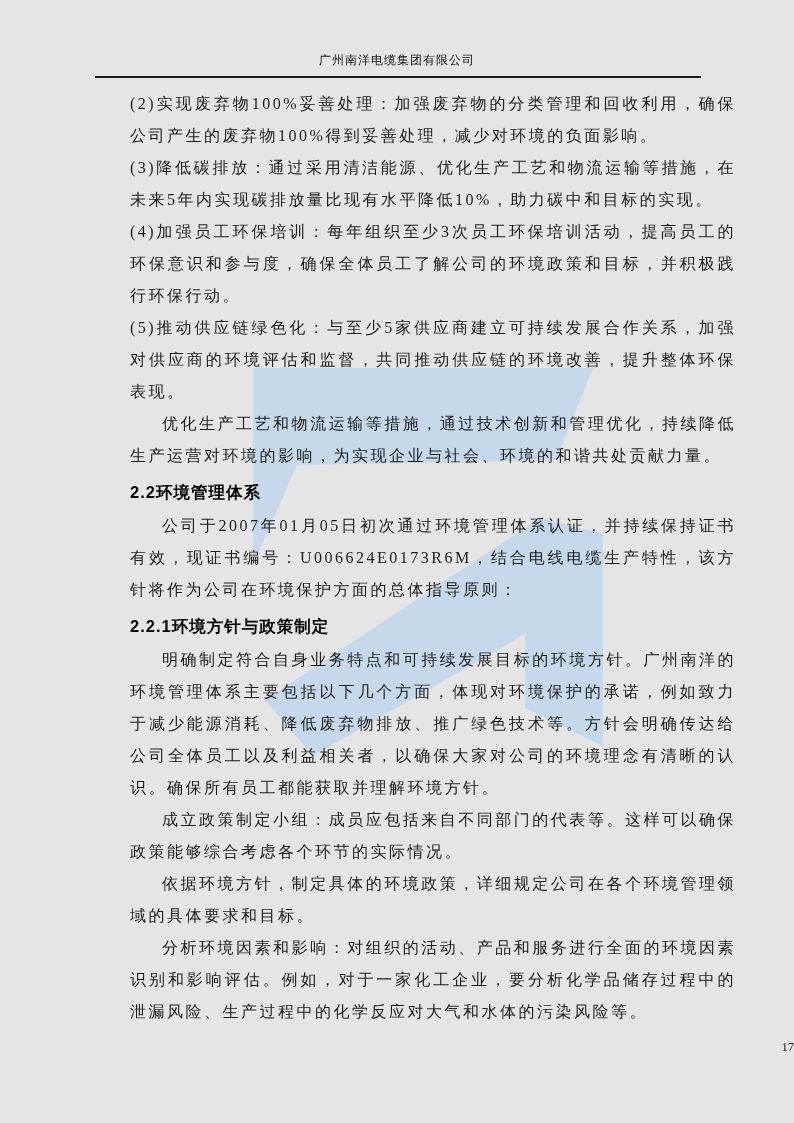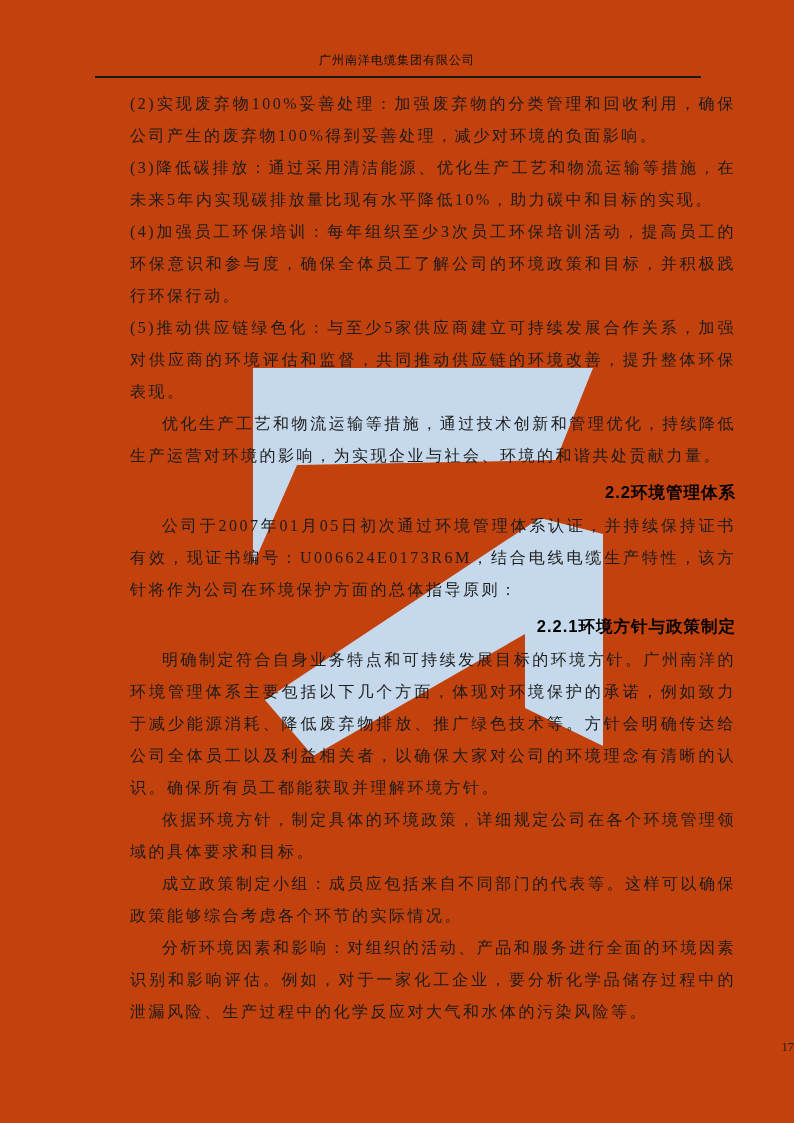--- a/index.html
+++ b/index.html
@@ -4,21 +4,21 @@
 <style>
   * { margin:0; padding:0; box-sizing:border-box; }
   html,body { width:794px; height:1123px; }
   body {
     position:relative;
     background:#ffffff;
     font-family:"Liberation Serif","DejaVu Serif",serif;
     color:#1c1c1c;
     overflow:hidden;
   }
-  .page { position:absolute; inset:0; width:794px; height:1123px; background:#c2410c; }
+  .page { position:absolute; inset:0; width:794px; height:1123px; background:#e5e5e5; }
 
   
   .header-title {
     position:absolute; top:52px; left:0; width:100%;
     text-align:center; font-size:12px; letter-spacing:1px; color:#111;
   }
   .header-rule {
     position:absolute; top:76px; left:95px; width:606px; height:2px;
     background:#1a1a1a;
   }
@@ -40,21 +40,21 @@
     text-align-last:left;
     letter-spacing:2.5px;
   }
   .para-indent { text-indent:2em; }
   .heading {
     font-family:"Liberation Sans","DejaVu Sans",sans-serif;
     font-weight:bold; font-size:16.5px; color:#000;
     letter-spacing:1px;
     margin:7px 0 5px 0;
     line-height:26px;
-    text-align:right;
+    text-align:left;
   }
 
   
   .page-number {
     position:absolute; top:1040px; left:0; width:100%;
     text-align:right; font-size:12.5px; color:#222; z-index:1;
   }
 </style>
 </head>
 <body>
@@ -72,20 +72,20 @@
   <div class="doc-body">
     <p class="para-flush">(2)实现废弃物100%妥善处理：加强废弃物的分类管理和回收利用，确保公司产生的废弃物100%得到妥善处理，减少对环境的负面影响。</p>
     <p class="para-flush">(3)降低碳排放：通过采用清洁能源、优化生产工艺和物流运输等措施，在未来5年内实现碳排放量比现有水平降低10%，助力碳中和目标的实现。</p>
     <p class="para-flush">(4)加强员工环保培训：每年组织至少3次员工环保培训活动，提高员工的环保意识和参与度，确保全体员工了解公司的环境政策和目标，并积极践行环保行动。</p>
     <p class="para-flush">(5)推动供应链绿色化：与至少5家供应商建立可持续发展合作关系，加强对供应商的环境评估和监督，共同推动供应链的环境改善，提升整体环保表现。</p>
     <p class="para-indent">优化生产工艺和物流运输等措施，通过技术创新和管理优化，持续降低生产运营对环境的影响，为实现企业与社会、环境的和谐共处贡献力量。</p>
     <h2 class="heading">2.2环境管理体系</h2>
     <p class="para-indent">公司于2007年01月05日初次通过环境管理体系认证，并持续保持证书有效，现证书编号：U006624E0173R6M，结合电线电缆生产特性，该方针将作为公司在环境保护方面的总体指导原则：</p>
     <h3 class="heading">2.2.1环境方针与政策制定</h3>
     <p class="para-indent">明确制定符合自身业务特点和可持续发展目标的环境方针。广州南洋的环境管理体系主要包括以下几个方面，体现对环境保护的承诺，例如致力于减少能源消耗、降低废弃物排放、推广绿色技术等。方针会明确传达给公司全体员工以及利益相关者，以确保大家对公司的环境理念有清晰的认识。确保所有员工都能获取并理解环境方针。</p>
+    <p class="para-indent">成立政策制定小组：成员应包括来自不同部门的代表等。这样可以确保政策能够综合考虑各个环节的实际情况。</p>
     <p class="para-indent">依据环境方针，制定具体的环境政策，详细规定公司在各个环境管理领域的具体要求和目标。</p>
-    <p class="para-indent">成立政策制定小组：成员应包括来自不同部门的代表等。这样可以确保政策能够综合考虑各个环节的实际情况。</p>
     <p class="para-indent">分析环境因素和影响：对组织的活动、产品和服务进行全面的环境因素识别和影响评估。例如，对于一家化工企业，要分析化学品储存过程中的泄漏风险、生产过程中的化学反应对大气和水体的污染风险等。</p>
   </div>
 
   <div class="page-number">17</div>
 
 </div>
 
 </body></html>

